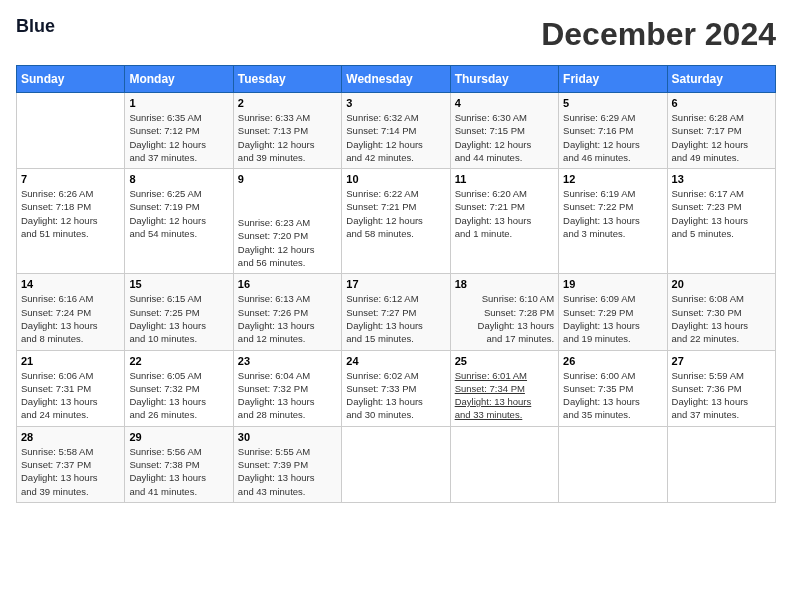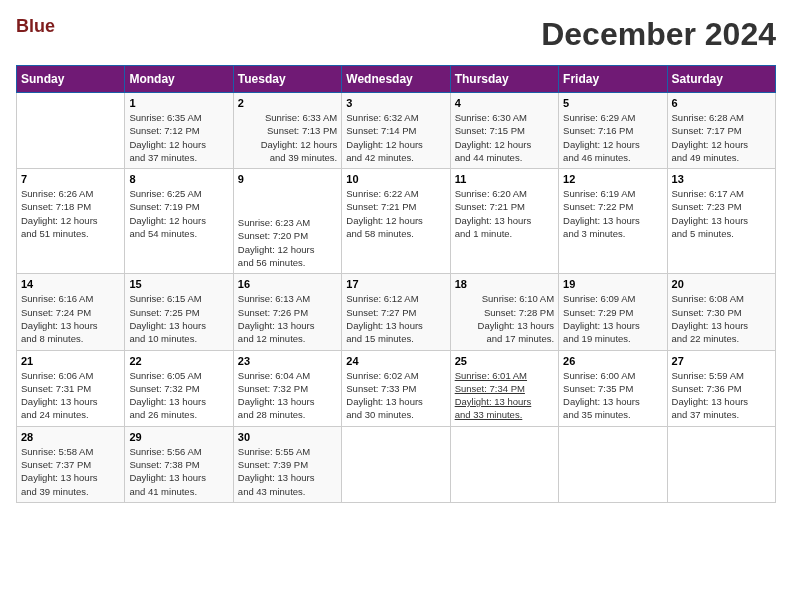--- a/index.html
+++ b/index.html
@@ -19,21 +19,21 @@
     .logo {
       display: flex;
       align-items: center;
     }
     .logo-text {
       font-size: 18px;
       font-weight: bold;
       line-height: 1.2;
     }
     .logo-general { color: #333; }
-    .logo-blue { color: #7f1d1d; }
+    .logo-blue { color: #0f172a; }
     .logo-icon {
       width: 28px;
       height: 28px;
       margin-left: 2px;
     }
     .title-block {
       text-align: right;
     }
     .month-title {
       font-size: 32px;
@@ -43,21 +43,21 @@
     .location {
       font-size: 14px;
       color: #555;
     }
     table {
       width: 100%;
       border-collapse: collapse;
       font-size: 10px;
     }
     thead tr th {
-      background-color: #701a75;
+      background-color: #3b82f6;
       color: #fff;
       padding: 6px 4px;
       text-align: left;
       font-size: 12px;
       font-weight: bold;
       border: 1px solid #1a5fa8;
     }
     tbody tr td {
       border: 1px solid #ccc;
       vertical-align: top;
@@ -118,21 +118,21 @@
         <td class="empty"></td>
         <td>
           <div class="day-number">1</div>
           <div class="day-info" style="white-space: pre-line;">Sunrise: 6:35 AM
 Sunset: 7:12 PM
 Daylight: 12 hours
 and 37 minutes.</div>
         </td>
         <td>
           <div class="day-number">2</div>
-          <div class="day-info" style="white-space: pre-line; text-align: right;">Sunrise: 6:33 AM
+          <div class="day-info" style="white-space: pre-line;">Sunrise: 6:33 AM
 Sunset: 7:13 PM
 Daylight: 12 hours
 and 39 minutes.</div>
         </td>
         <td>
           <div class="day-number">3</div>
           <div class="day-info" style="white-space: pre-line;">Sunrise: 6:32 AM
 Sunset: 7:14 PM
 Daylight: 12 hours
 and 42 minutes.</div>

